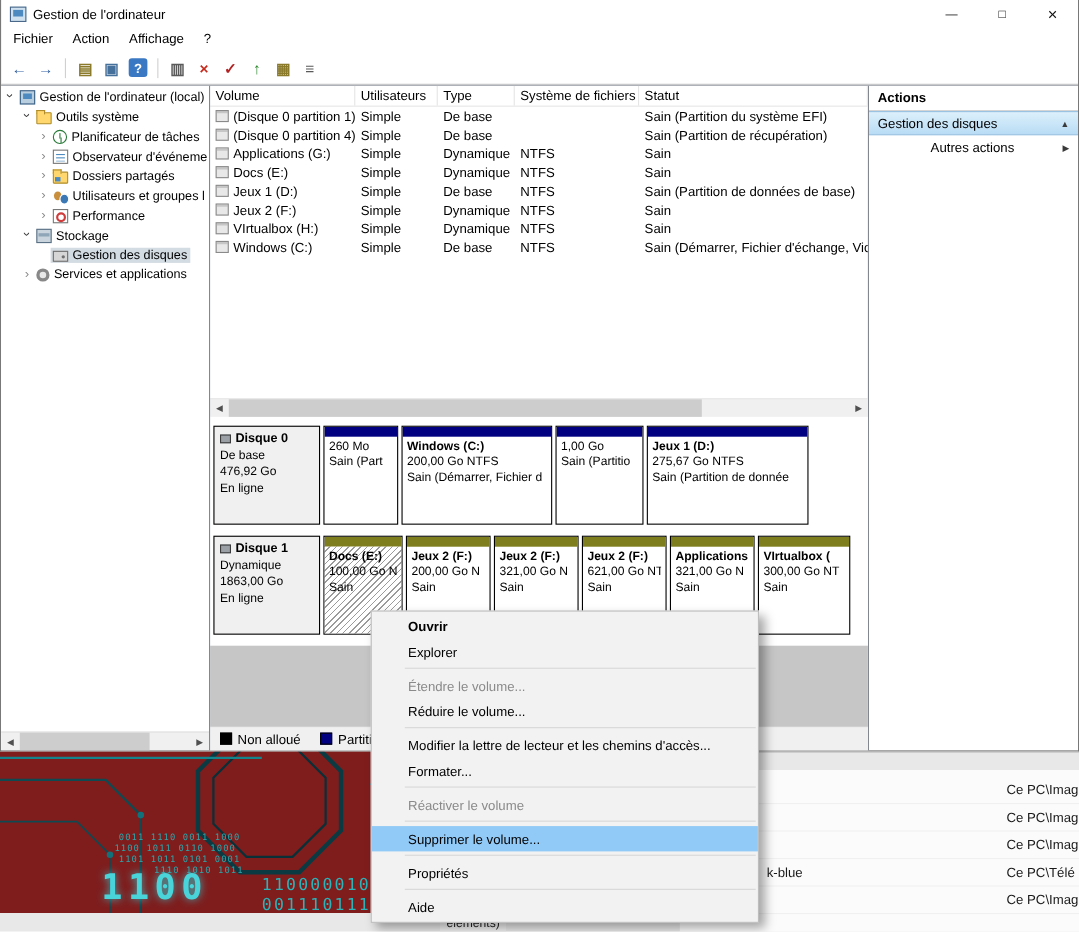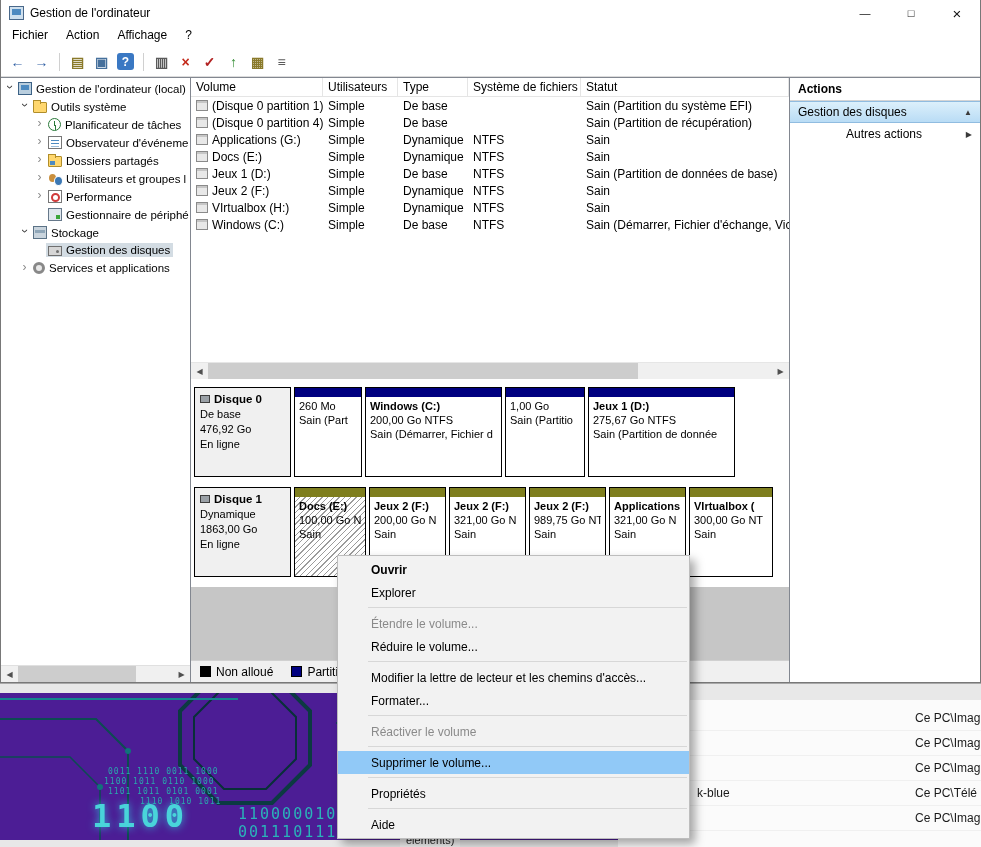--- a/index.html
+++ b/index.html
@@ -3,21 +3,21 @@
 <meta charset="utf-8">
 <style>
   *{margin:0;padding:0;box-sizing:border-box;}
   html,body{width:981px;height:847px;overflow:hidden;}
   body{font-family:"Liberation Sans",sans-serif;font-size:12px;color:#000;background:#fff;position:relative;}
   .screen{position:absolute;inset:0;}
 
   
   .desktop{position:absolute;left:0;top:683px;width:981px;height:164px;background:#e8e8e8;}
   .win-gap{position:absolute;left:0;top:0;width:981px;height:17px;background:#e8e8e8;border-top:1px solid #a8a8a8;}
-  .wallpaper{position:absolute;left:0;top:10px;width:618px;height:147px;background:#4c1d95;overflow:hidden;}
+  .wallpaper{position:absolute;left:0;top:0;width:618px;height:147px;background:#7f1d1d;overflow:hidden;}
   .bin{position:absolute;font-family:"DejaVu Sans Mono",monospace;color:#2aa7ad;white-space:nowrap;}
   .bin-0{left:108px;top:74px;font-size:8px;letter-spacing:1px;}
   .bin-1{left:104px;top:84px;font-size:8px;letter-spacing:1px;}
   .bin-2{left:108px;top:94px;font-size:8px;letter-spacing:1px;}
   .bin-3{left:140px;top:104px;font-size:8px;letter-spacing:1px;}
   .bin-4{left:92px;top:104px;font-size:32px;font-weight:bold;color:#49d4da;text-shadow:0 0 8px rgba(40,220,230,.8);letter-spacing:5px;}
   .bin-5{left:238px;top:112px;font-size:15px;letter-spacing:2px;color:#2ab3b9;}
   .bin-6{left:238px;top:130px;font-size:15px;letter-spacing:2px;color:#2ab3b9;}
   .explorer{position:absolute;left:618px;top:17px;width:363px;height:147px;background:#fbfbfb;padding-top:6px;}
   .ex-row{height:25px;position:relative;border-bottom:1px solid #f0f0f0;}
@@ -247,27 +247,20 @@
               <span class="tree-lbl">Utilisateurs et groupes l</span>
             </span>
           </div>
           <div class="tree-row" style="padding-left: 32px;">
             <span class="chev">›</span>
             <span class="tree-sel">
               <span class="ticon ti-performance"></span>
               <span class="tree-lbl">Performance</span>
             </span>
           </div>
-          <div class="tree-row" style="padding-left: 32px;">
-            <span class="chev none">›</span>
-            <span class="tree-sel">
-              <span class="ticon ti-device-manager"></span>
-              <span class="tree-lbl">Gestionnaire de périphé</span>
-            </span>
-          </div>
           <div class="tree-row" style="padding-left: 17px;">
             <span class="chev down">›</span>
             <span class="tree-sel">
               <span class="ticon ti-storage"></span>
               <span class="tree-lbl">Stockage</span>
             </span>
           </div>
           <div class="tree-row" style="padding-left: 32px;">
             <span class="chev none">›</span>
             <span class="tree-sel selected">
@@ -463,21 +456,21 @@
                     <div class="vol-body">
                       <div class="vl b">Jeux 2 (F:)</div>
                       <div class="vl">321,00 Go N</div>
                       <div class="vl">Sain</div>
                     </div>
                   </div>
                   <div class="vol-box" style="width: 77px;">
                     <div class="vol-stripe" style="background: rgb(126, 126, 30);"></div>
                     <div class="vol-body">
                       <div class="vl b">Jeux 2 (F:)</div>
-                      <div class="vl">989,75 Go NT</div>
+                      <div class="vl">621,00 Go NT</div>
                       <div class="vl">Sain</div>
                     </div>
                   </div>
                   <div class="vol-box" style="width: 77px;">
                     <div class="vol-stripe" style="background: rgb(126, 126, 30);"></div>
                     <div class="vol-body">
                       <div class="vl b">Applications</div>
                       <div class="vl">321,00 Go N</div>
                       <div class="vl">Sain</div>
                     </div>

